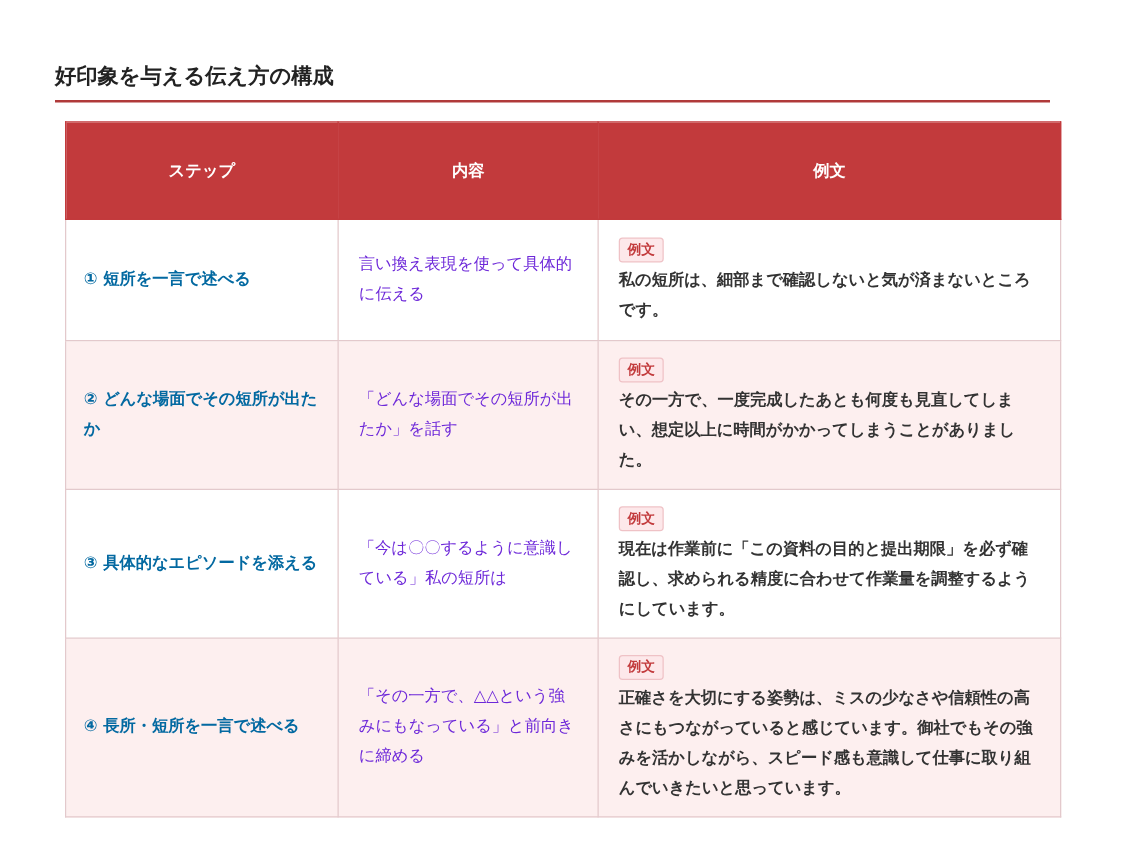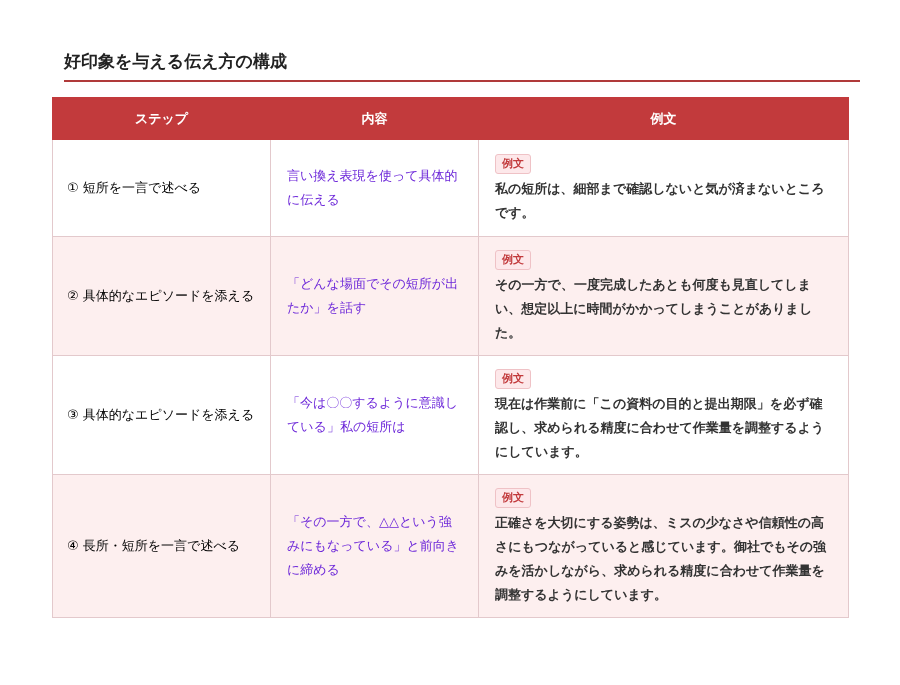--- a/index.html
+++ b/index.html
@@ -10,21 +10,21 @@
     body {
       width: 900px;
       height: 685px;
       position: relative;
       font-family: "DejaVu Sans", "Liberation Sans", sans-serif;
       color: #333333;
       overflow: hidden;
     }
     .section-title {
       position: absolute;
-      left: 64px;
+      left: 44px;
       top: 50px;
       width: 796px;
       margin: 0;
       font-size: 17px;
       font-weight: bold;
       color: #222222;
       line-height: 22px;
       padding-bottom: 8px;
       border-bottom: 2px solid #b03a3a;
     }
@@ -35,40 +35,40 @@
       width: 796px;
       border-collapse: collapse;
       table-layout: fixed;
     }
     table.structure th {
       background: #c23a3c;
       color: #ffffff;
       font-size: 13px;
       font-weight: bold;
       height: 41px;
-      padding: 0;
+      padding: 18px;
       text-align: center;
       border: 1px solid #c23a3c;
     }
     table.structure td {
       border: 1px solid #e3c9cc;
       vertical-align: middle;
       font-size: 13px;
       line-height: 24px;
     }
     table.structure tr.even td {
       background: #fdefef;
     }
     table.structure tr.odd td {
       background: #ffffff;
     }
     td.step {
       padding: 0 14px;
-      font-weight: normal;
-      color: #000000;
+      font-weight: bold;
+      color: #0369a1;
       font-size: 12.5px;
     }
     td.content {
       padding: 0 16px;
       color: #6d28d9;
     }
     td.example {
       padding: 10px 16px 10px 16px;
       color: #333333;
     }
@@ -111,37 +111,37 @@
   <tbody>
     <tr class="odd" style="height:97px">
       <td class="step">① 短所を一言で述べる</td>
       <td class="content">言い換え表現を使って具体的に伝える</td>
       <td class="example">
         <span class="badge">例文</span>
         <span class="example-text">私の短所は、細部まで確認しないと気が済まないところです。</span>
       </td>
     </tr>
     <tr class="even" style="height:119px">
-      <td class="step">② 具体的なエピソードを添える</td>
+      <td class="step">② どんな場面でその短所が出たか</td>
       <td class="content">「どんな場面でその短所が出たか」を話す</td>
       <td class="example">
         <span class="badge">例文</span>
         <span class="example-text">その一方で、一度完成したあとも何度も見直してしまい、想定以上に時間がかかってしまうことがありました。</span>
       </td>
     </tr>
     <tr class="odd" style="height:119px">
       <td class="step">③ 具体的なエピソードを添える</td>
       <td class="content">「今は〇〇するように意識している」私の短所は</td>
       <td class="example">
         <span class="badge">例文</span>
         <span class="example-text">現在は作業前に「この資料の目的と提出期限」を必ず確認し、求められる精度に合わせて作業量を調整するようにしています。</span>
       </td>
     </tr>
     <tr class="even" style="height:143px">
       <td class="step">④ 長所・短所を一言で述べる</td>
       <td class="content">「その一方で、△△という強みにもなっている」と前向きに締める</td>
       <td class="example">
         <span class="badge">例文</span>
-        <span class="example-text">正確さを大切にする姿勢は、ミスの少なさや信頼性の高さにもつながっていると感じています。御社でもその強みを活かしながら、求められる精度に合わせて作業量を調整するようにしています。</span>
+        <span class="example-text">正確さを大切にする姿勢は、ミスの少なさや信頼性の高さにもつながっていると感じています。御社でもその強みを活かしながら、スピード感も意識して仕事に取り組んでいきたいと思っています。</span>
       </td>
     </tr>
   </tbody>
 </table>
 
 </body></html>

